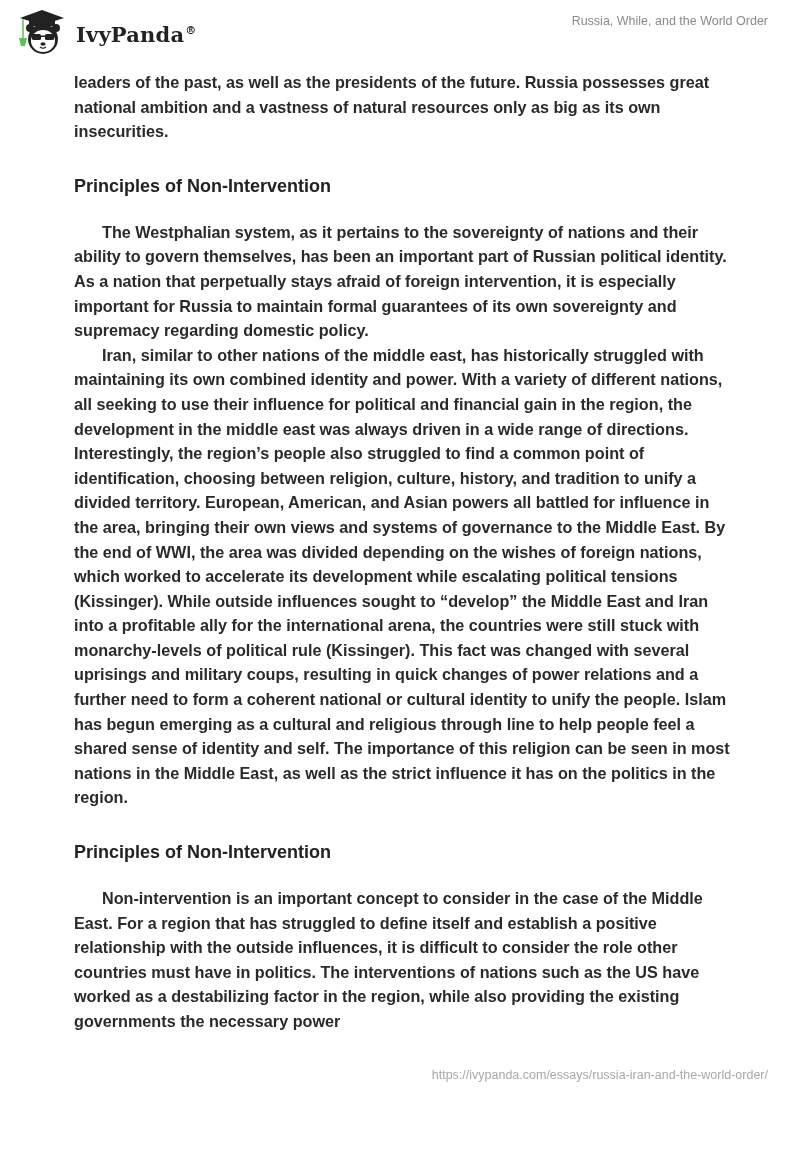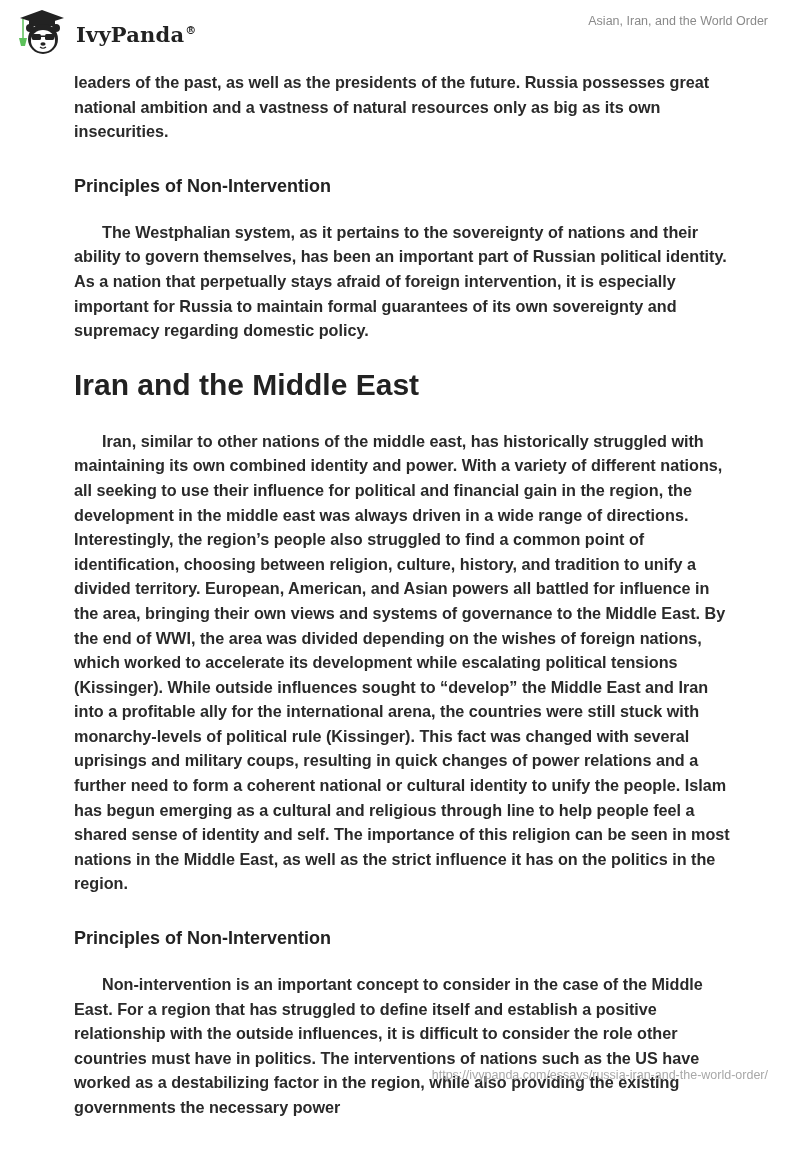--- a/index.html
+++ b/index.html
@@ -41,29 +41,28 @@
 
       <rect x="16" y="26" width="9" height="6" rx="1.5" fill="#222"></rect>
       <rect x="29" y="26" width="9" height="6" rx="1.5" fill="#222"></rect>
       <rect x="25" y="27.5" width="4" height="1.5" fill="#222"></rect>
 
       <ellipse cx="27" cy="36" rx="2.6" ry="1.8" fill="#222"></ellipse>
       <path d="M24,39 Q27,41.5 30,39" stroke="#222" stroke-width="1.2" fill="none"></path>
     </svg>
     <span class="logo-text"><span>IvyPanda</span><span class="logo-reg">®</span></span>
   </div>
-  <div class="doc-title">Asian, Iran, and the World Order</div>
+  <div class="doc-title">Russia, While, and the World Order</div>
 </div>
 
 <div class="content">
   <p>leaders of the past, as well as the presidents of the future. Russia possesses great national ambition and a vastness of natural resources only as big as its own insecurities.</p>
 
   <h2 class="h-sub">Principles of Non-Intervention</h2>
   <p class="indent">The Westphalian system, as it pertains to the sovereignty of nations and their ability to govern themselves, has been an important part of Russian political identity. As a nation that perpetually stays afraid of foreign intervention, it is especially important for Russia to maintain formal guarantees of its own sovereignty and supremacy regarding domestic policy.</p>
 
-  <h2 class="h-main">Iran and the Middle East</h2>
   <p class="indent">Iran, similar to other nations of the middle east, has historically struggled with maintaining its own combined identity and power. With a variety of different nations, all seeking to use their influence for political and financial gain in the region, the development in the middle east was always driven in a wide range of directions. Interestingly, the region’s people also struggled to find a common point of identification, choosing between religion, culture, history, and tradition to unify a divided territory. European, American, and Asian powers all battled for influence in the area, bringing their own views and systems of governance to the Middle East. By the end of WWI, the area was divided depending on the wishes of foreign nations, which worked to accelerate its development while escalating political tensions (Kissinger). While outside influences sought to “develop” the Middle East and Iran into a profitable ally for the international arena, the countries were still stuck with monarchy-levels of political rule (Kissinger). This fact was changed with several uprisings and military coups, resulting in quick changes of power relations and a further need to form a coherent national or cultural identity to unify the people. Islam has begun emerging as a cultural and religious through line to help people feel a shared sense of identity and self. The importance of this religion can be seen in most nations in the Middle East, as well as the strict influence it has on the politics in the region.</p>
 
   <h2 class="h-sub">Principles of Non-Intervention</h2>
   <p class="indent">Non-intervention is an important concept to consider in the case of the Middle East. For a region that has struggled to define itself and establish a positive relationship with the outside influences, it is difficult to consider the role other countries must have in politics. The interventions of nations such as the US have worked as a destabilizing factor in the region, while also providing the existing governments the necessary power</p>
 </div>
 
 <div class="footer-url">https://ivypanda.com/essays/russia-iran-and-the-world-order/</div>
 
 </body></html>

